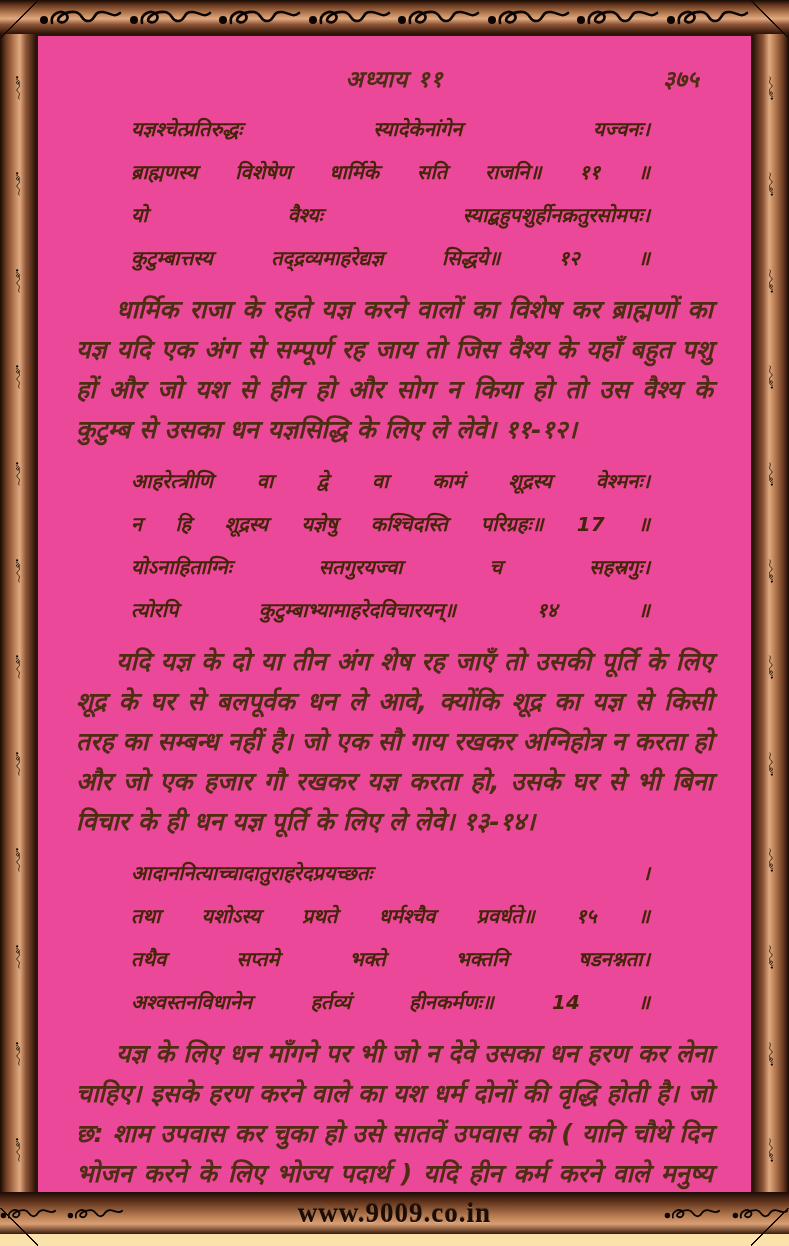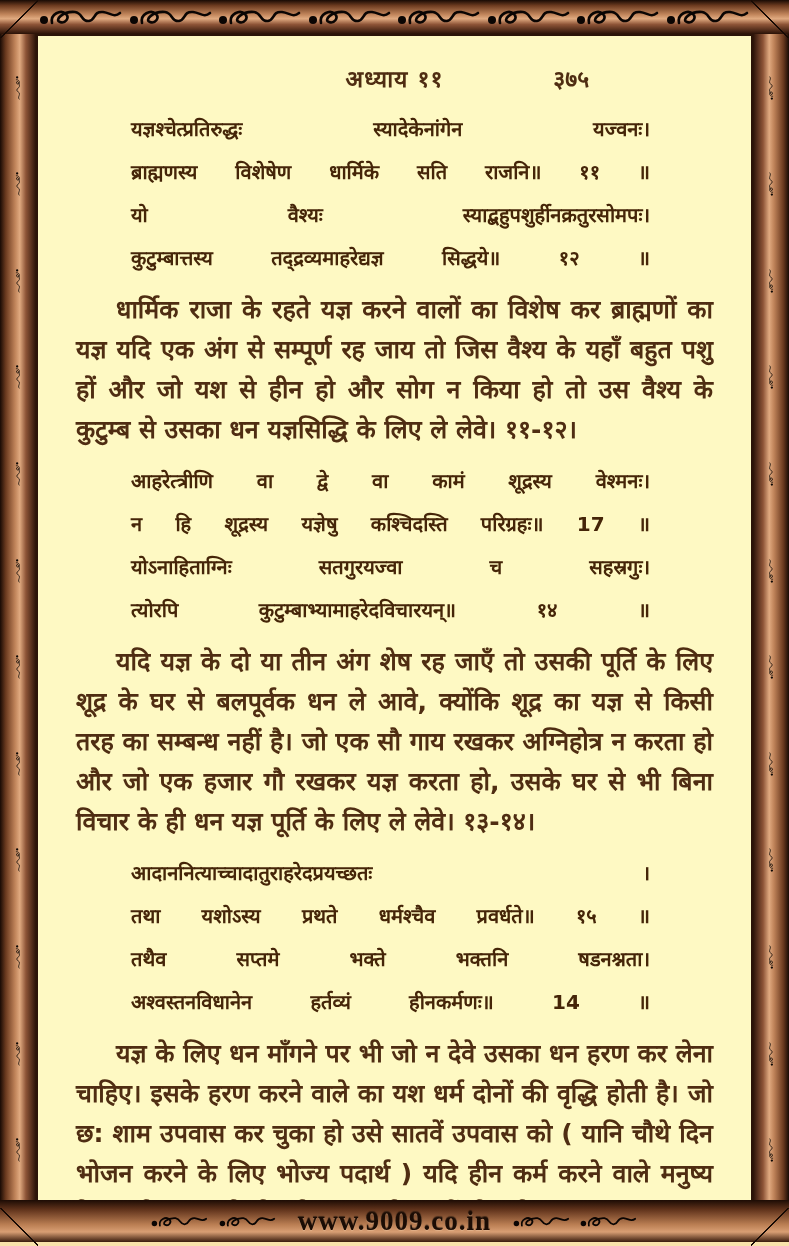--- a/index.html
+++ b/index.html
@@ -21,23 +21,23 @@
     padding:0 34px;box-sizing:border-box;
   }
   .frame-left,.frame-right{
     top:34px;bottom:42px;width:36px;
     display:flex;flex-direction:column;align-items:center;justify-content:space-evenly;
     box-sizing:border-box;
   }
   .frame-left{left:0;background:linear-gradient(90deg,#180a04 0%,#6b3a1f 16%,#c0845a 42%,#e0aa80 55%,#8d5437 72%,#2a1207 100%);}
   .frame-right{right:0;background:linear-gradient(270deg,#180a04 0%,#6b3a1f 16%,#c0845a 42%,#e0aa80 55%,#8d5437 72%,#2a1207 100%);}
   .frame-bottom{
-    bottom:4px;left:0;right:0;height:42px;
+    bottom:12px;left:0;right:0;height:42px;
     background:linear-gradient(180deg,#1c0b04 0%,#5e311a 22%,#b97d52 58%,#d99f74 76%,#3a1c0d 100%);
-    display:flex;align-items:center;justify-content:center;gap:22px;
+    display:flex;align-items:center;justify-content:space-between;gap:22px;
     box-sizing:border-box;
   }
   
   .miter{position:absolute;z-index:4;width:38px;height:38px;pointer-events:none;}
   .miter.tl{top:0;left:0;background:linear-gradient(135deg,transparent 49%,#170a04 49.6%,#170a04 51.4%,transparent 52%);}
   .miter.tr{top:0;right:0;background:linear-gradient(225deg,transparent 49%,#170a04 49.6%,#170a04 51.4%,transparent 52%);}
   .miter.bl{bottom:0;left:0;background:linear-gradient(45deg,transparent 49%,#170a04 49.6%,#170a04 51.4%,transparent 52%);}
   .miter.br{bottom:0;right:0;background:linear-gradient(315deg,transparent 49%,#170a04 49.6%,#170a04 51.4%,transparent 52%);}
   
   .orn{display:flex;align-items:center;justify-content:center;}
@@ -45,35 +45,36 @@
   .orn svg *{stroke:#0a0503;fill:none;}
   .orn svg circle{fill:#0a0503;stroke:none;}
   .frame-left .orn,.frame-right .orn{width:24px;height:86px;}
   .frame-left .orn svg{transform:rotate(90deg);}
   .frame-right .orn svg{transform:rotate(-90deg);}
   .frame-bottom .orn svg{height:15px;width:auto;}
   
   .page{
     position:absolute;z-index:2;
     top:34px;left:36px;right:36px;bottom:42px;
-    background:#fef9c3;
+    background:#ec4899;
     border:2px solid #2b1408;
     box-sizing:border-box;
     padding:24px 38px 10px 38px;
     overflow:hidden;
     color:#4f2d12;
+    font-style:italic;
   }
   .page-header{
     display:grid;grid-template-columns:1fr auto 1fr;
     align-items:baseline;
     font-size:23px;font-weight:600;
     margin:2px 0 14px 0;
   }
   .chapter{grid-column:2;text-align:center;letter-spacing:1px;}
-  .pagenum{grid-column:3;text-align:center;padding-right:14px;}
+  .pagenum{grid-column:3;text-align:right;padding-right:14px;}
   .verse{
     margin:10px 63px 10px 55px;
     font-weight:700;
     color:#452508;
     font-size:20px;
     line-height:43px;
   }
   .vline{
     text-align:justify;
     text-align-last:justify;

